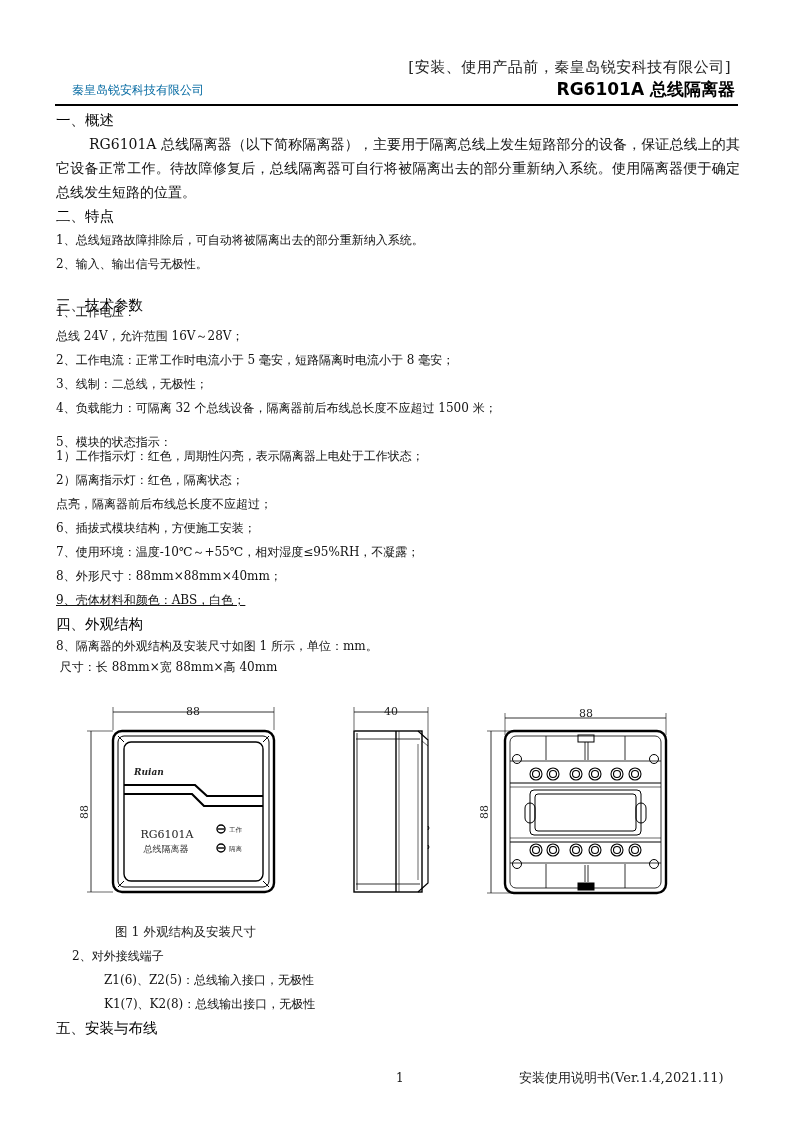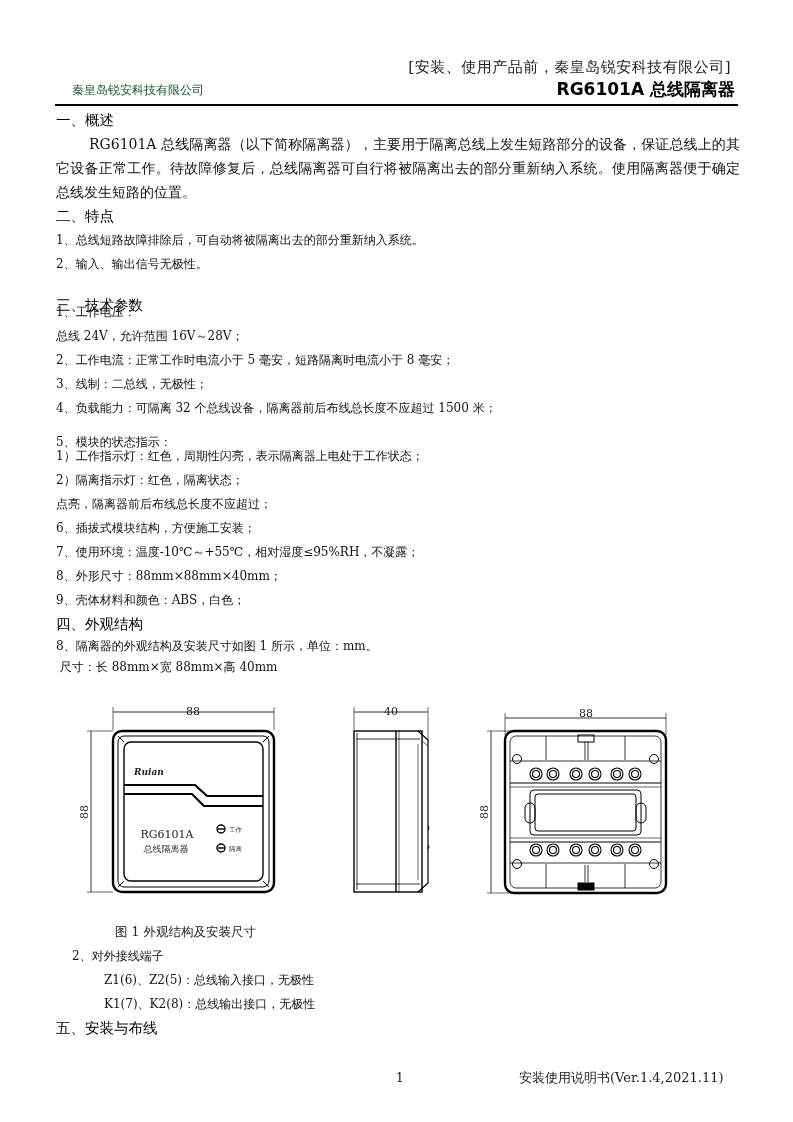--- a/index.html
+++ b/index.html
@@ -10,21 +10,21 @@
       color: #111;
       overflow: hidden;
     }
     .abs { position: absolute; }
     .hdr-note {
       right: 62px; top: 58px;
       font-size: 15px; color: #222; letter-spacing: 0.5px;
     }
     .hdr-company {
       left: 72px; top: 82px;
-      font-size: 12px; color: #14532d;
+      font-size: 12px; color: #0369a1;
     }
     .hdr-title {
       right: 58px; top: 78px;
       font-family: "DejaVu Sans", "Liberation Sans", sans-serif;
       font-weight: bold; font-size: 17px; color: #000;
     }
     .hdr-rule {
       left: 55px; top: 104px; width: 683px; height: 1.5px; background: #000;
     }
     .line {
@@ -72,21 +72,21 @@
 <div class="abs line" style="top:349px;">2、工作电流：正常工作时电流小于 5 毫安，短路隔离时电流小于 8 毫安；</div>
 <div class="abs line" style="top:373px;">3、线制：二总线，无极性；</div>
 <div class="abs line" style="top:397px;">4、负载能力：可隔离 32 个总线设备，隔离器前后布线总长度不应超过 1500 米；</div>
 <div class="abs line" style="top:421px;margin-top:10px;">5、模块的状态指示：</div>
 <div class="abs line" style="top:445px;">1）工作指示灯：红色，周期性闪亮，表示隔离器上电处于工作状态；</div>
 <div class="abs line" style="top:469px;">2）隔离指示灯：红色，隔离状态；</div>
 <div class="abs line" style="top:493px;">点亮，隔离器前后布线总长度不应超过；</div>
 <div class="abs line" style="top:517px;">6、插拔式模块结构，方便施工安装；</div>
 <div class="abs line" style="top:541px;">7、使用环境：温度-10℃～+55℃，相对湿度≤95%RH，不凝露；</div>
 <div class="abs line" style="top:565px;">8、外形尺寸：88mm×88mm×40mm；</div>
-<div class="abs line" style="top:589px;">9、壳体材料和颜色：ABS，白色；</div>
+<div class="abs line" style="top:589px;text-decoration:underline;">9、壳体材料和颜色：ABS，白色；</div>
 
 <div class="abs line h" style="top:613px;">四、外观结构</div>
 <div class="abs line" style="top:635px;">8、隔离器的外观结构及安装尺寸如图 1 所示，单位：mm。</div>
 <div class="abs line" style="top:656px; white-space:pre;text-align:center;"> 尺寸：长 88mm×宽 88mm×高 40mm</div>
 
 <svg class="abs" style="left:0; top:695px;" width="793" height="215" viewBox="0 695 793 215">
 
   <g stroke="#000" fill="none">
 
     <line x1="113" y1="712" x2="274" y2="712" stroke-width="0.8"></line>

